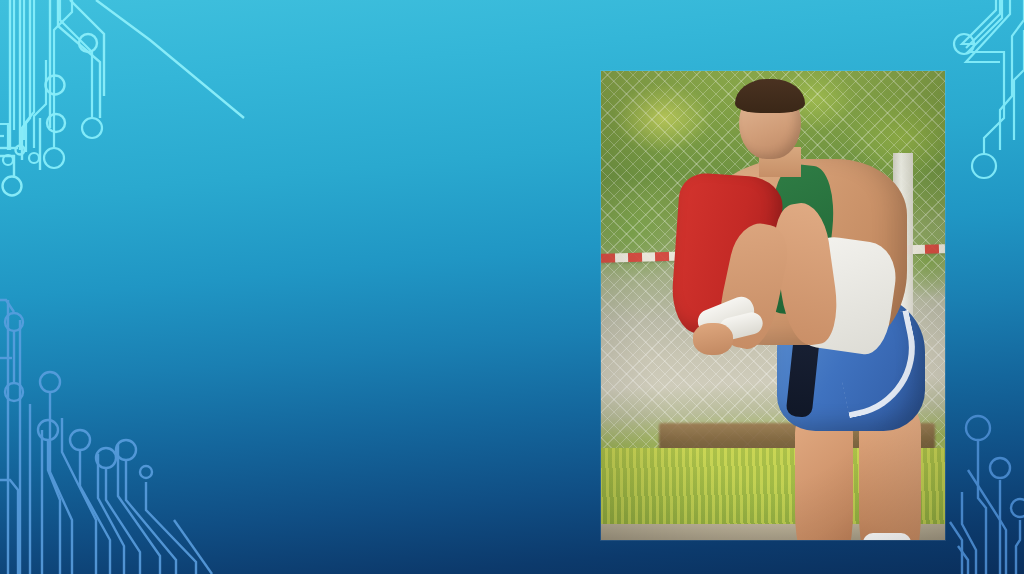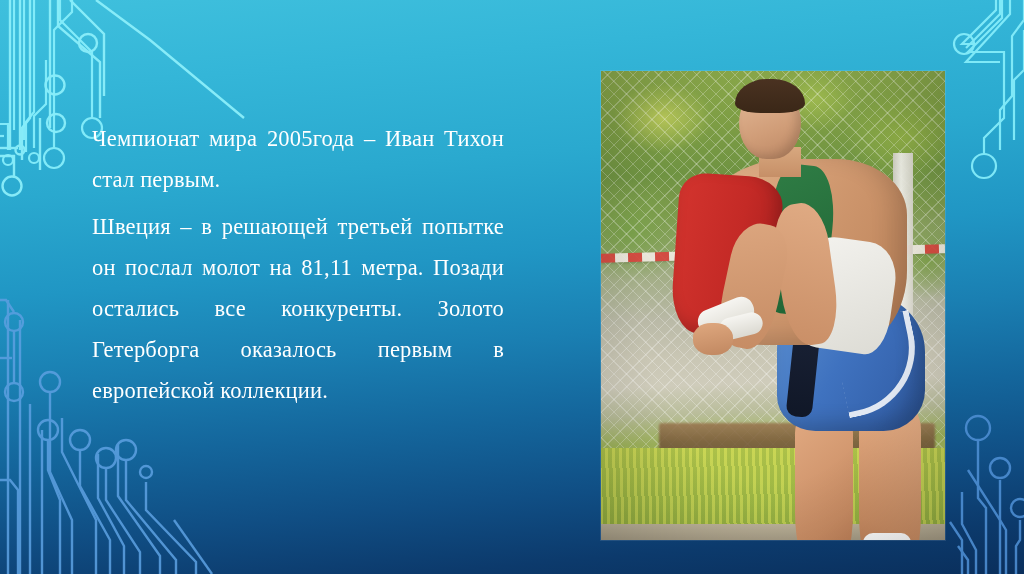--- a/index.html
+++ b/index.html
@@ -392,24 +392,20 @@
       <path d="M976 574 V550 L962 524 V492"></path>
       <path d="M968 574 V560 L958 546"></path>
       <path d="M1006 574 V530 L1000 520 V480"></path>
       <circle cx="1000" cy="468" r="10"></circle>
       <path d="M1016 574 V546 L1020 540 V520"></path>
       <circle cx="1020" cy="508" r="9"></circle>
       <path d="M962 574 V540 L950 522"></path>
     </g>
   </svg>
 
-  <div id="text-block">
-    <p>Чемпионат мира 2005года – Иван Тихон стал первым.</p>
-    <p>Швеция – в решающей третьей попытке он послал молот на 81,11 метра. Позади остались все конкуренты. Золото Гетерборга оказалось первым в европейской коллекции.</p>
-  </div>
 
   <div id="photo" title="Хаммер-метатель в красно-белой майке и синих шортах на спортивной площадке">
     <div class="ph-layer ph-foliage"></div>
     <div class="ph-layer ph-fence"></div>
     <div class="ph-tape"></div>
     <div class="ph-post"></div>
     <div class="ph-bench"></div>
     <div class="ph-block"></div>
     <div class="ph-grass"></div>
     <div class="ph-ground"></div>

